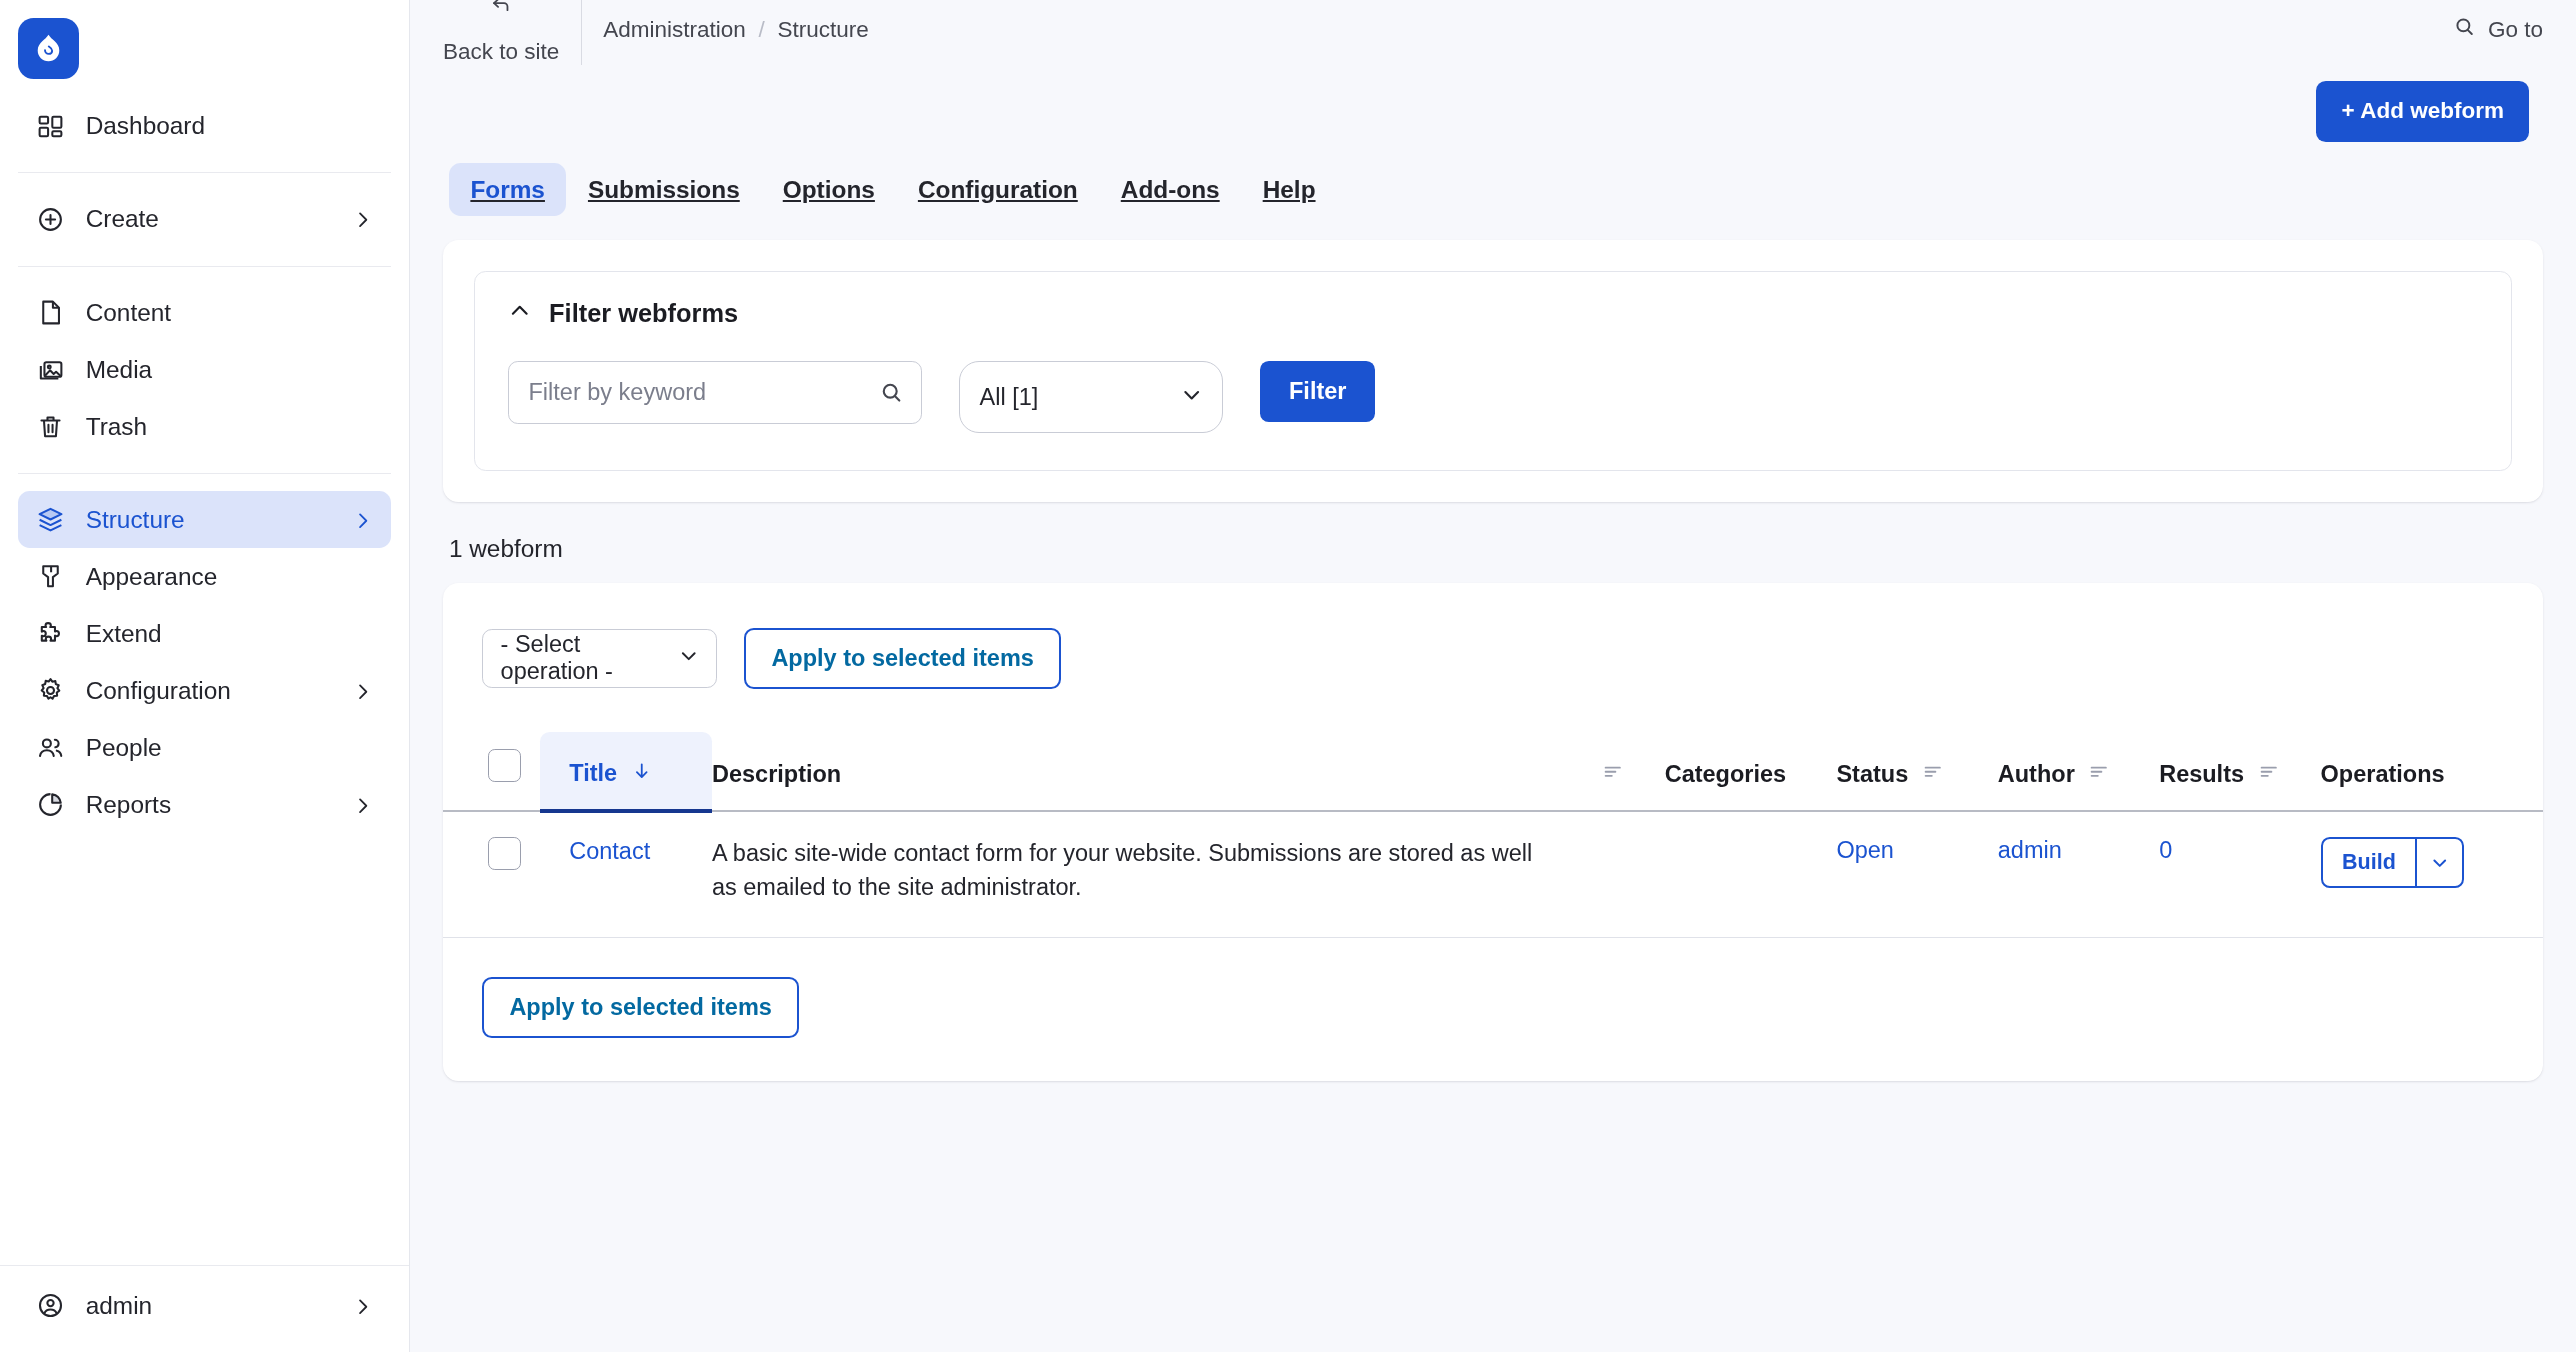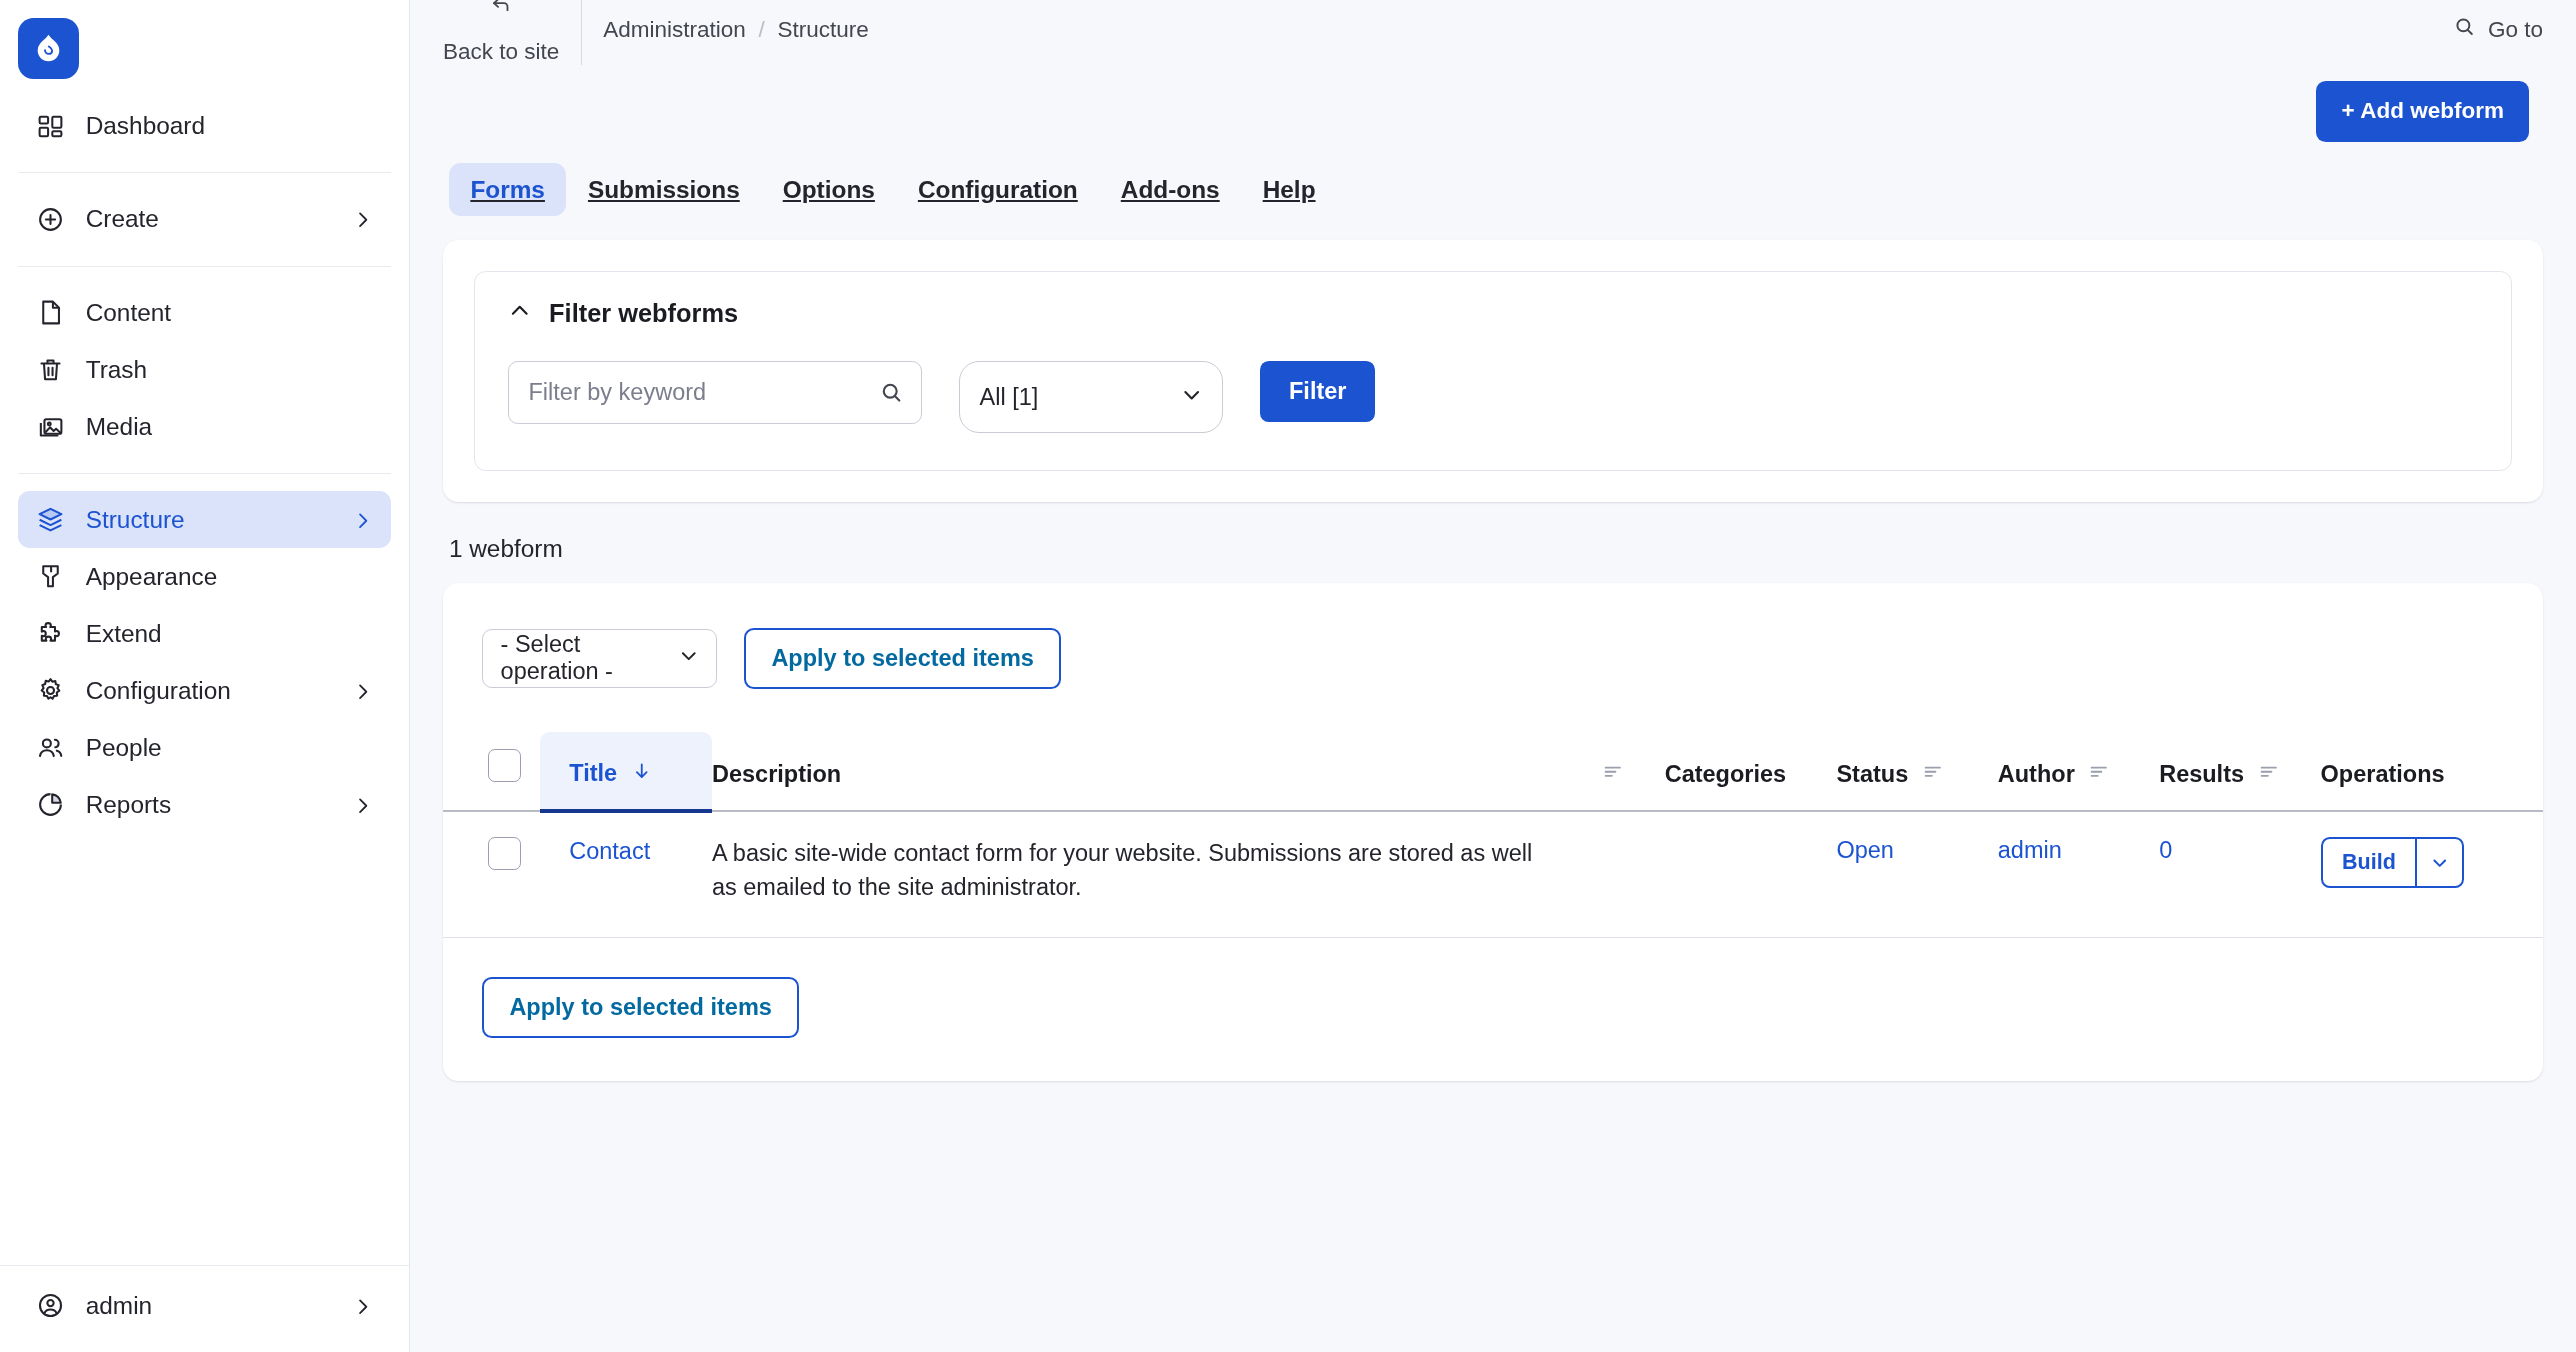--- a/index.html
+++ b/index.html
@@ -370,36 +370,36 @@
         <span class="nav-icon">
           <svg viewBox="0 0 24 24" fill="none" stroke="#24252c" stroke-width="1.7" stroke-linejoin="round">
             <path d="M6 3h8l5 5v13H6z"></path>
               <path d="M14 3v5h5"></path>
           </svg>
         </span>
         <span class="nav-label">Content</span>
       </div>
       <div class="nav-item">
         <span class="nav-icon">
-          <svg viewBox="0 0 24 24" fill="none" stroke="#24252c" stroke-width="1.7" stroke-linecap="round" stroke-linejoin="round">
-            <path d="M4.5 7h15M9.5 7V4.6h5V7M6.6 7l.9 13h9l.9-13M10.3 10.5v6.2M13.7 10.5v6.2"></path>
-          </svg>
-        </span>
-        <span class="nav-label">Trash</span>
-      </div>
-      <div class="nav-item">
-        <span class="nav-icon">
           <svg viewBox="0 0 24 24" fill="none" stroke="#24252c" stroke-width="1.7" stroke-linejoin="round">
             <rect x="7" y="6" width="14" height="12" rx="1.5"></rect>
             <path d="M4 9v10.5h14.5"></path>
             <circle cx="11" cy="10" r="1.2"></circle>
             <path d="M7.6 17l4-4.3 3 3 2-1.8 4 3.6"></path>
           </svg>
         </span>
         <span class="nav-label">Media</span>
+      </div>
+      <div class="nav-item">
+        <span class="nav-icon">
+          <svg viewBox="0 0 24 24" fill="none" stroke="#24252c" stroke-width="1.7" stroke-linecap="round" stroke-linejoin="round">
+            <path d="M4.5 7h15M9.5 7V4.6h5V7M6.6 7l.9 13h9l.9-13M10.3 10.5v6.2M13.7 10.5v6.2"></path>
+          </svg>
+        </span>
+        <span class="nav-label">Trash</span>
       </div>
     </div>
     <div class="nav-sep"></div>
 
     <div class="nav-group">
       <div class="nav-item active">
         <span class="nav-icon">
           <svg viewBox="0 0 24 24" fill="none" stroke="#1b53d0" stroke-width="1.7" stroke-linejoin="round">
             <path d="M12 3.2l9 4.4-9 4.4-9-4.4z" fill="#1b53d0" fill-opacity=".18"></path>
             <path d="M3 12.2l9 4.4 9-4.4"></path>

